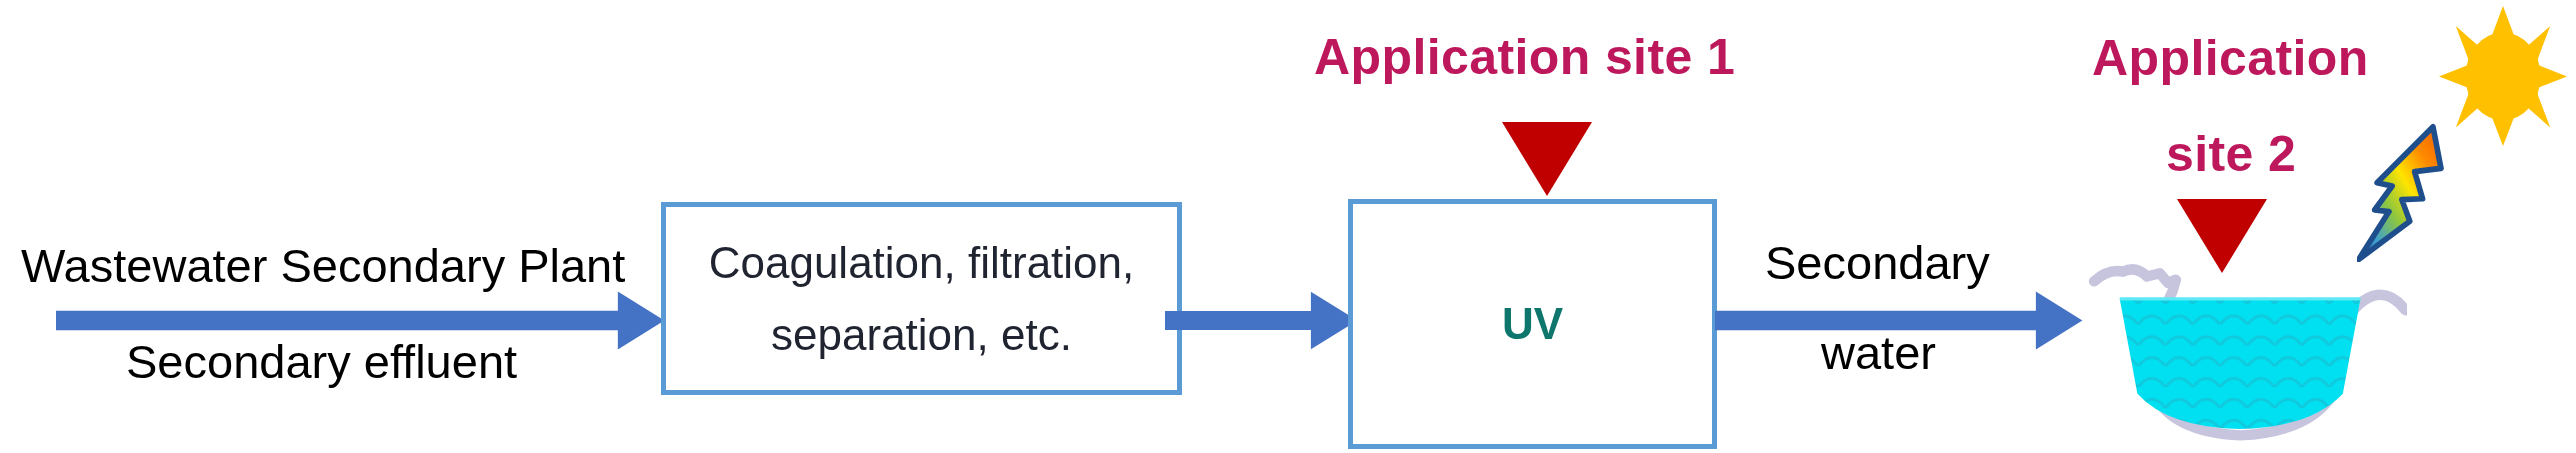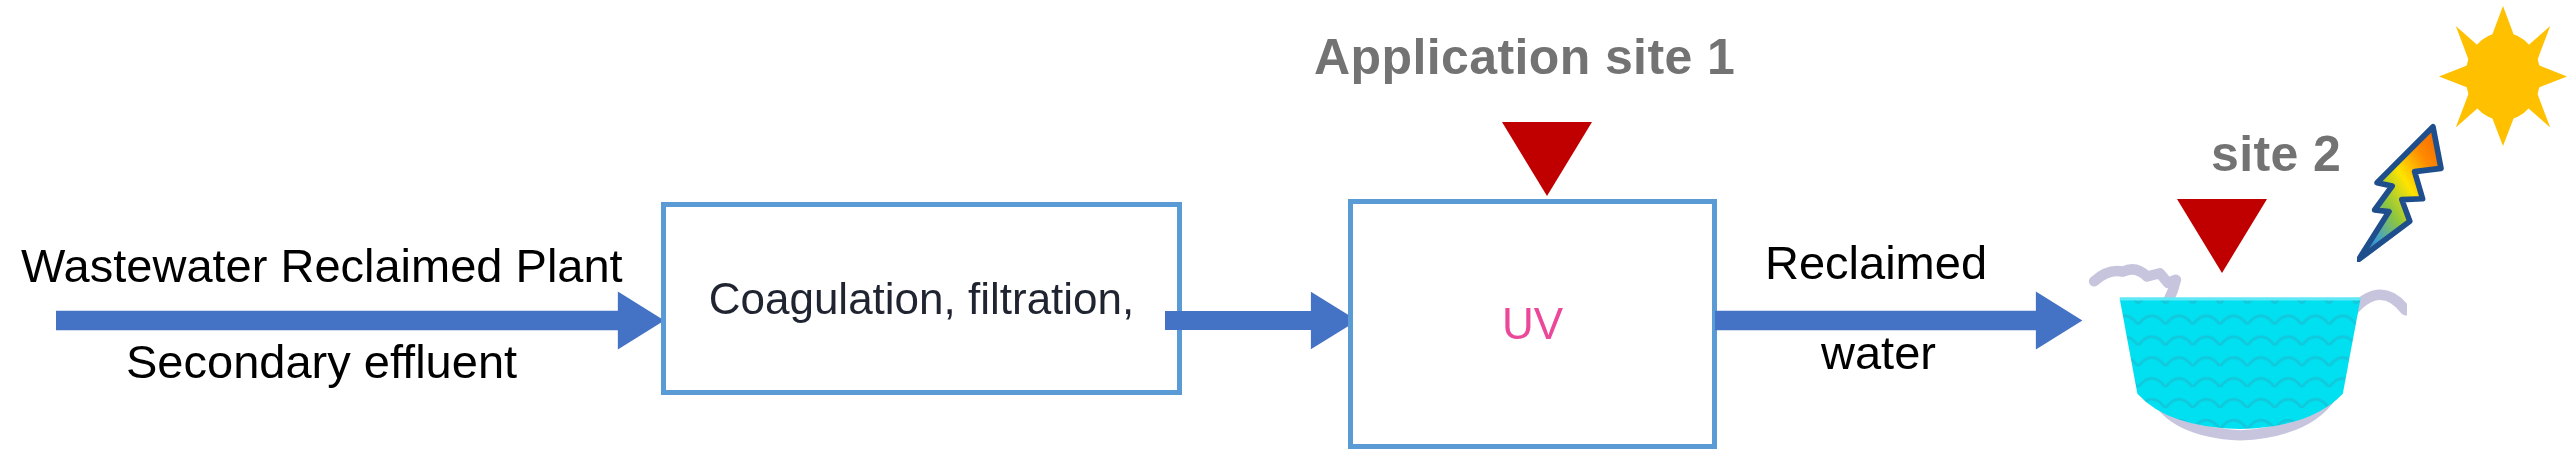--- a/index.html
+++ b/index.html
@@ -22,21 +22,21 @@
   
   .lbl {
     position: absolute;
     color: #000000;
     font-family: "Liberation Sans", sans-serif;
     white-space: nowrap;
     line-height: 1.05;
   }
   .lbl-plain  { font-size: 47px; font-weight: 400; }
   .lbl-red {
-    color: #737373;
+    color: #be185d;
     font-weight: bold;
     font-size: 50px;
     letter-spacing: 0.4px;
   }
 
   
   .proc-box {
     position: absolute;
     box-sizing: border-box;
     background: #ffffff;
@@ -46,21 +46,21 @@
     justify-content: center;
     text-align: center;
   }
   .proc-text {
     font-family: "Liberation Sans", sans-serif;
     color: #1F2430;
     font-size: 44px;
     line-height: 1.62;
     padding: 0 8px;
   }
-  .proc-text.dark { color: #ec4899; line-height: 1.45; }
+  .proc-text.dark { color: #0f766e; line-height: 1.45; font-weight: bold; }
 
   
   .arrow {
     position: absolute;
     display: block;
   }
 
   
   .tri-down {
     position: absolute;
@@ -74,58 +74,60 @@
   
   .pond { position: absolute; }
   .sun  { position: absolute; }
   .bolt { position: absolute; }
 </style>
 </head>
 <body>
 
 <div id="stage">
 
-  <div class="lbl lbl-plain" style="left:21px; top:241px;">Wastewater Reclaimed Plant</div>
+  <div class="lbl lbl-plain" style="left:21px; top:241px;">Wastewater Secondary Plant</div>
 
   <div class="lbl lbl-plain" style="left:126px; top:337px;">Secondary effluent</div>
 
   <svg class="arrow" style="left:56px; top:290px;" width="610" height="61" viewBox="0 0 760 76">
     <path d="M0,26 L700,26 L700,2 L758,38 L700,74 L700,50 L0,50 Z" fill="#4472C4"></path>
   </svg>
 
   <div class="proc-box" style="left:661px; top:202px; width:521px; height:193px;">
     <div class="proc-text">
       <div>Coagulation, filtration,</div>
+      <div>separation, etc.</div>
     </div>
   </div>
 
   <svg class="arrow" style="left:1165px; top:290px;" width="194" height="61" viewBox="0 0 242 76">
     <path d="M0,26 L182,26 L182,2 L240,38 L182,74 L182,50 L0,50 Z" fill="#4472C4"></path>
   </svg>
 
   <div class="lbl lbl-red" style="left:1314px; top:30.5px;">Application  site 1</div>
 
   <div class="tri-down" style="left:1502px; top:122px;"></div>
 
   <div class="proc-box" style="left:1348px; top:199px; width:369px; height:250px;">
     <div class="proc-text dark">
       <div>UV</div>
     </div>
   </div>
 
-  <div class="lbl lbl-plain" style="left:1765px; top:238px;">Reclaimed</div>
+  <div class="lbl lbl-plain" style="left:1765px; top:238px;">Secondary</div>
 
   <div class="lbl lbl-plain" style="left:1821px; top:328px;">water</div>
 
   <svg class="arrow" style="left:1715px; top:290px;" width="369" height="61" viewBox="0 0 460 76">
     <path d="M0,26 L400,26 L400,2 L458,38 L400,74 L400,50 L0,50 Z" fill="#4472C4"></path>
   </svg>
 
+  <div class="lbl lbl-red" style="left:2092px; top:32px;">Application</div>
 
-  <div class="lbl lbl-red" style="left:2166px; top:128px;margin-left:45px;">site 2</div>
+  <div class="lbl lbl-red" style="left:2166px; top:128px;">site 2</div>
 
   <div class="tri-down" style="left:2177px; top:199px;"></div>
 
   <svg class="sun" style="left:2439px; top:6.4px;" width="128" height="140" viewBox="0 0 160 175">
     <g fill="#FFC000">
       <ellipse cx="80" cy="88" rx="47" ry="55"></ellipse>
 
       <polygon points="80,0 62,48 98,48"></polygon>
       <polygon points="80,175 62,128 98,128"></polygon>
       <polygon points="0,88 46,70 46,106"></polygon>

